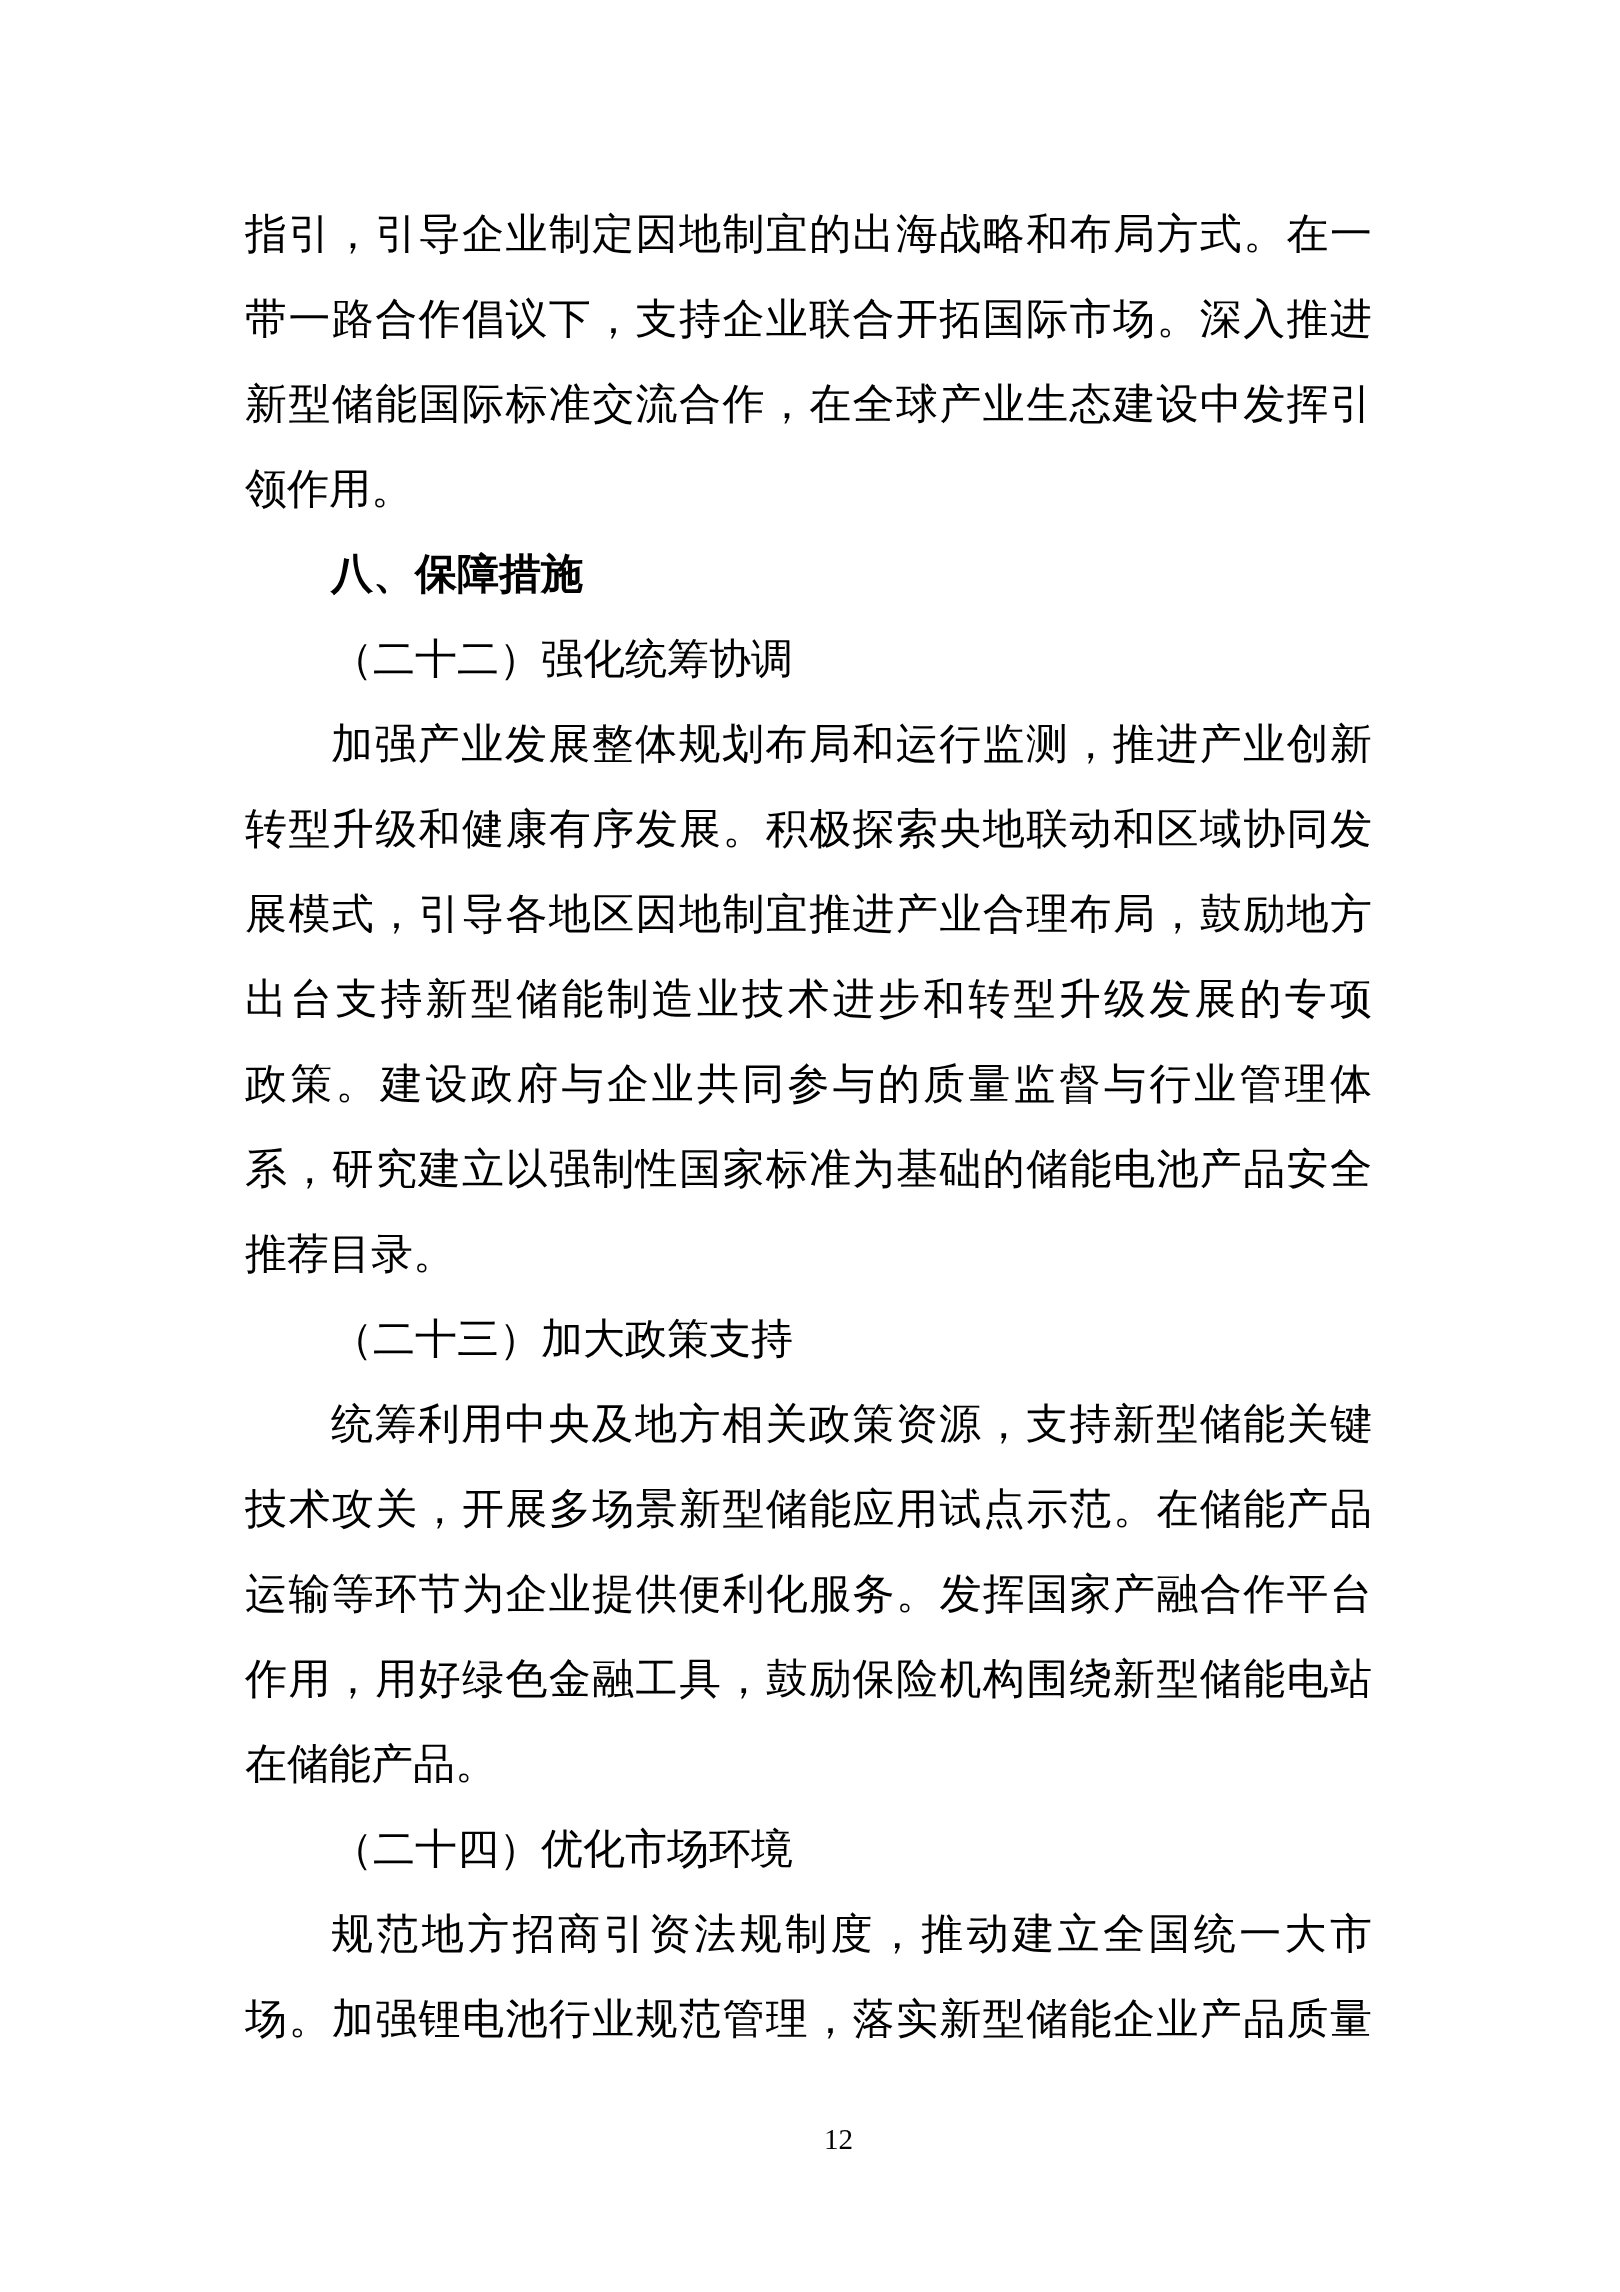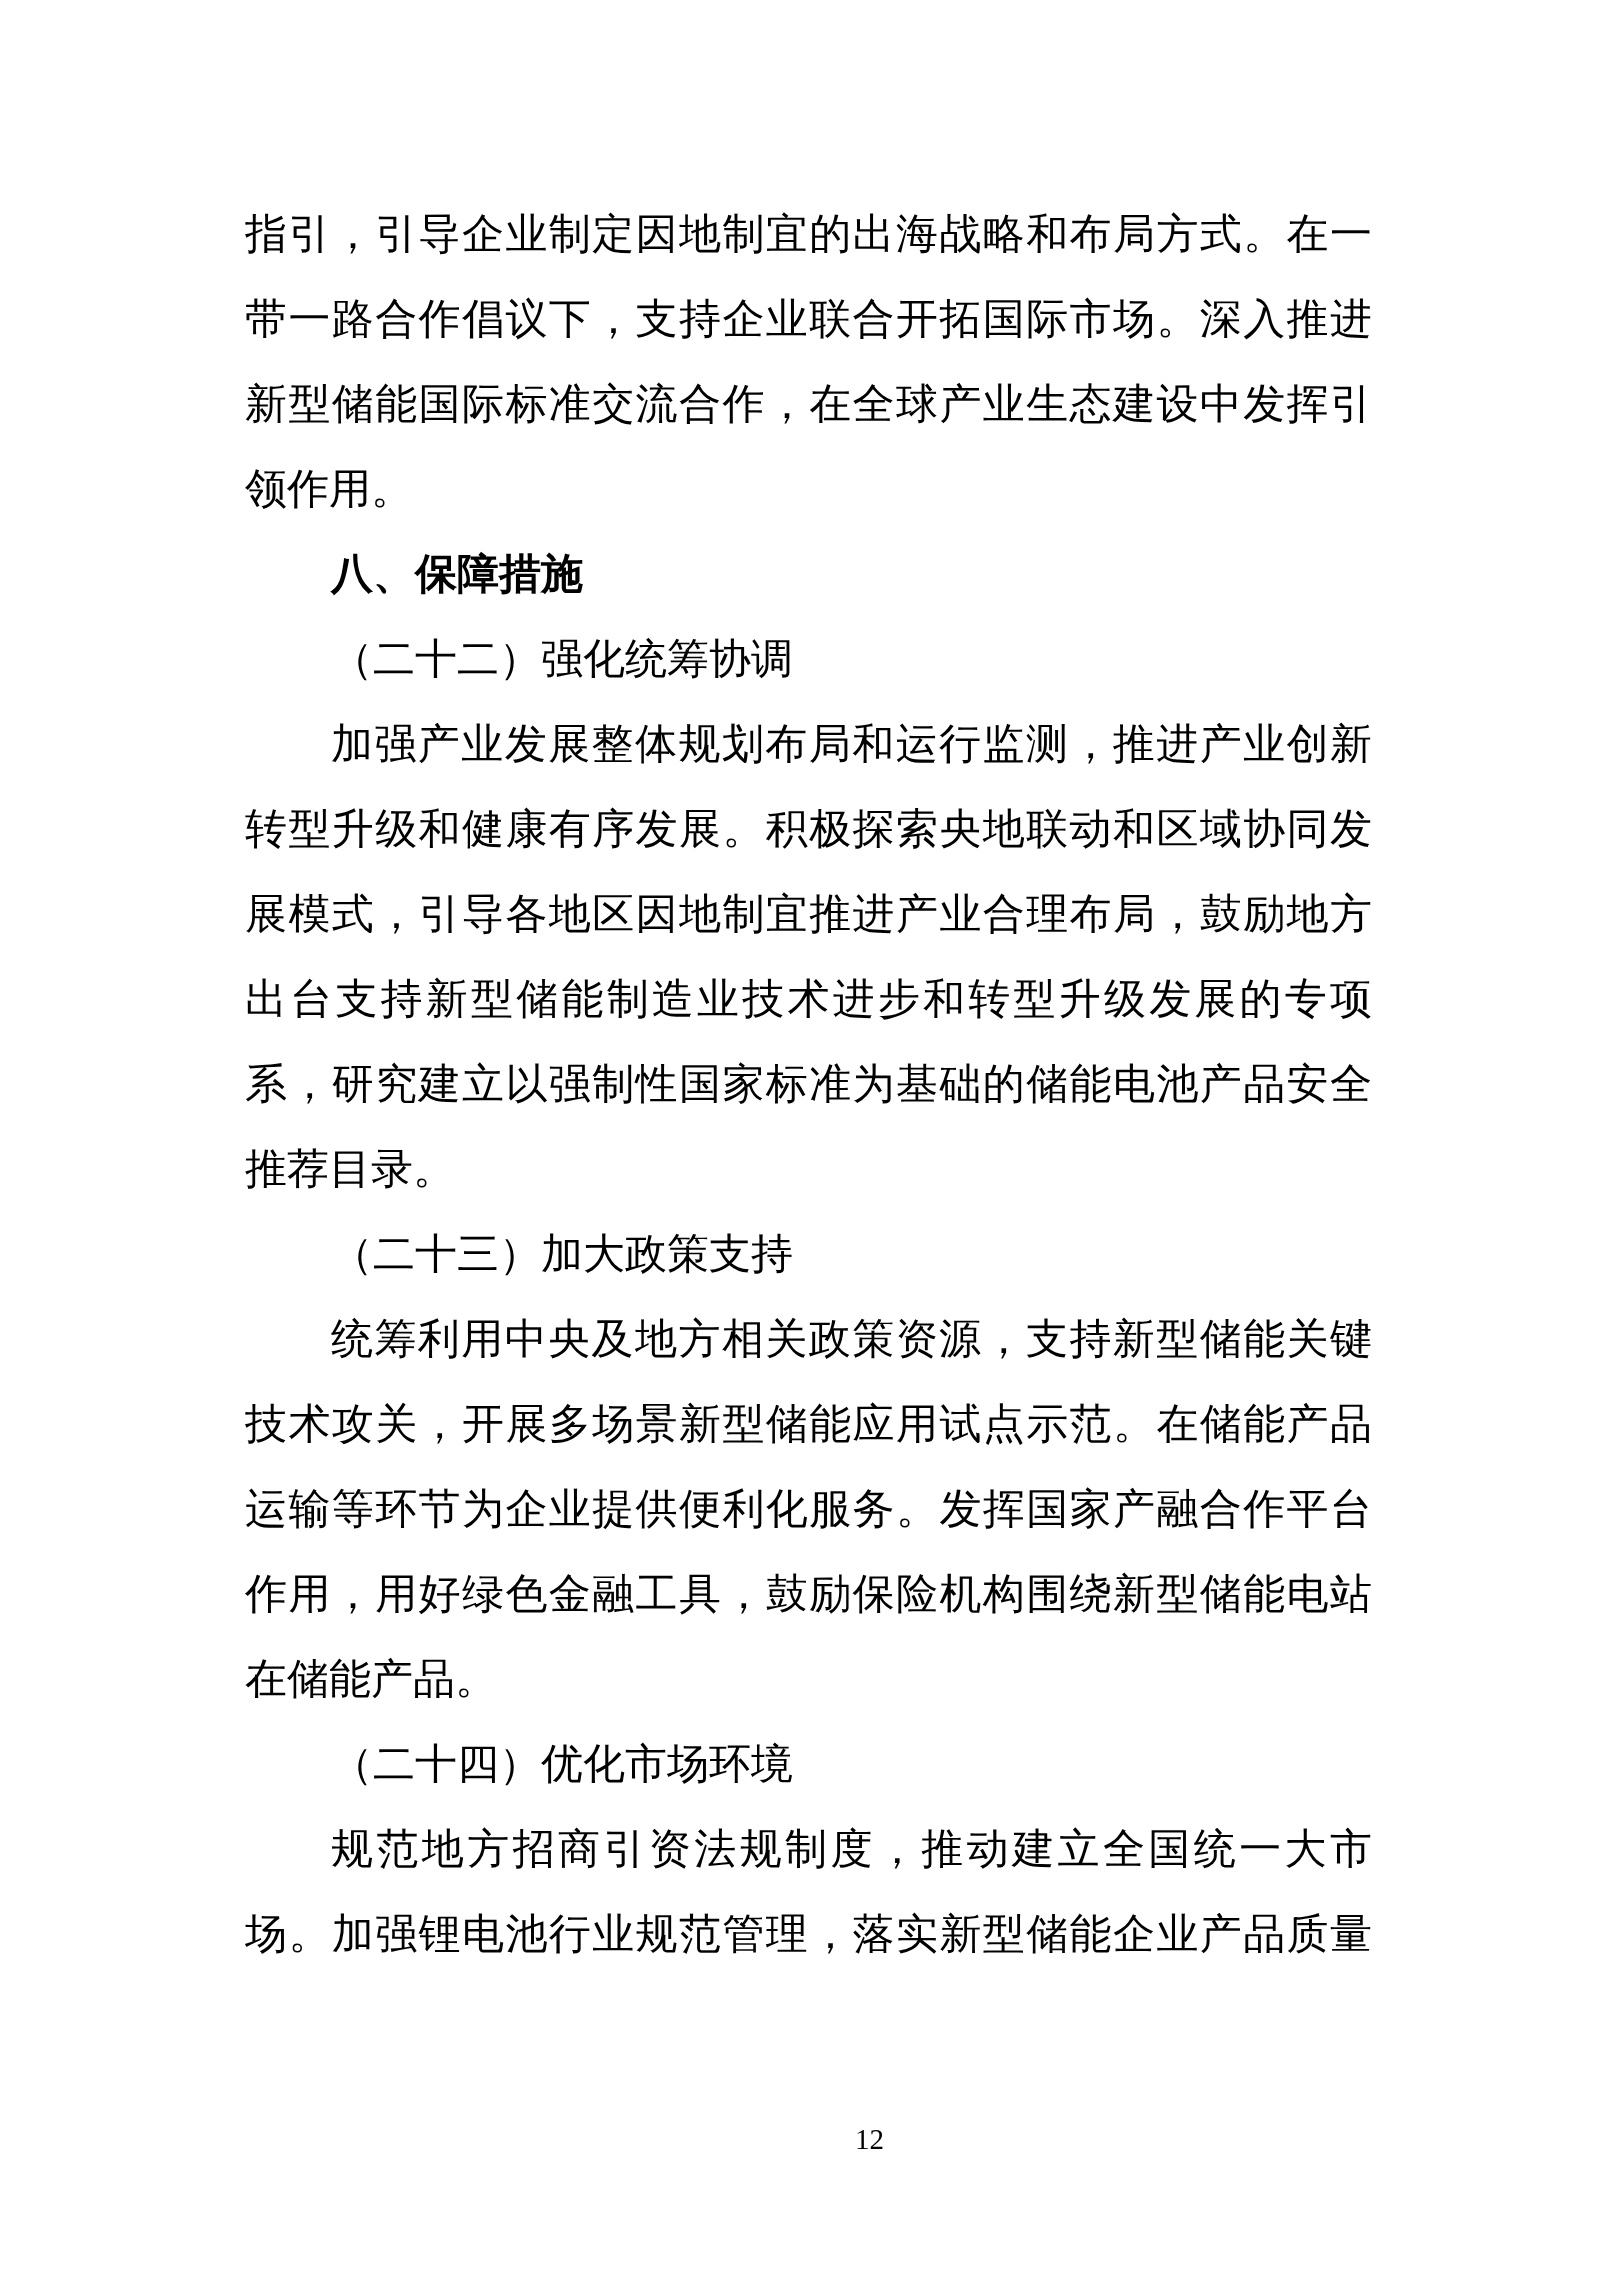--- a/index.html
+++ b/index.html
@@ -44,21 +44,21 @@
   .line.style-heading {
     font-family: Liberation Serif, serif;
     font-weight: 700;
   }
   .line.style-subheading {
     font-family: Liberation Serif, serif;
     font-weight: 400;
   }
   .page-number {
     position: absolute;
-    left: 855px;
+    left: 824px;
     top: 2125px;
     font-family: "Liberation Serif", serif;
     font-size: 29px;
     line-height: 29px;
     color: #000000;
   }
 </style>
 </head>
 <body>
 
@@ -67,20 +67,21 @@
       <div class="line style-body fill">指引，引导企业制定因地制宜的出海战略和布局方式。在一</div>
       <div class="line style-body fill">带一路合作倡议下，支持企业联合开拓国际市场。深入推进</div>
       <div class="line style-body fill">新型储能国际标准交流合作，在全球产业生态建设中发挥引</div>
       <div class="line style-body">领作用。</div>
       <div class="line style-heading indent">八、保障措施</div>
       <div class="line style-subheading indent">（二十二）强化统筹协调</div>
       <div class="line style-body indent fill">加强产业发展整体规划布局和运行监测，推进产业创新</div>
       <div class="line style-body fill">转型升级和健康有序发展。积极探索央地联动和区域协同发</div>
       <div class="line style-body fill">展模式，引导各地区因地制宜推进产业合理布局，鼓励地方</div>
       <div class="line style-body fill">出台支持新型储能制造业技术进步和转型升级发展的专项</div>
+      <div class="line style-body fill">政策。建设政府与企业共同参与的质量监督与行业管理体</div>
       <div class="line style-body fill">系，研究建立以强制性国家标准为基础的储能电池产品安全</div>
       <div class="line style-body">推荐目录。</div>
       <div class="line style-subheading indent">（二十三）加大政策支持</div>
       <div class="line style-body indent fill">统筹利用中央及地方相关政策资源，支持新型储能关键</div>
       <div class="line style-body fill">技术攻关，开展多场景新型储能应用试点示范。在储能产品</div>
       <div class="line style-body fill">运输等环节为企业提供便利化服务。发挥国家产融合作平台</div>
       <div class="line style-body fill">作用，用好绿色金融工具，鼓励保险机构围绕新型储能电站</div>
       <div class="line style-body">在储能产品。</div>
       <div class="line style-subheading indent">（二十四）优化市场环境</div>
       <div class="line style-body indent fill">规范地方招商引资法规制度，推动建立全国统一大市</div>

